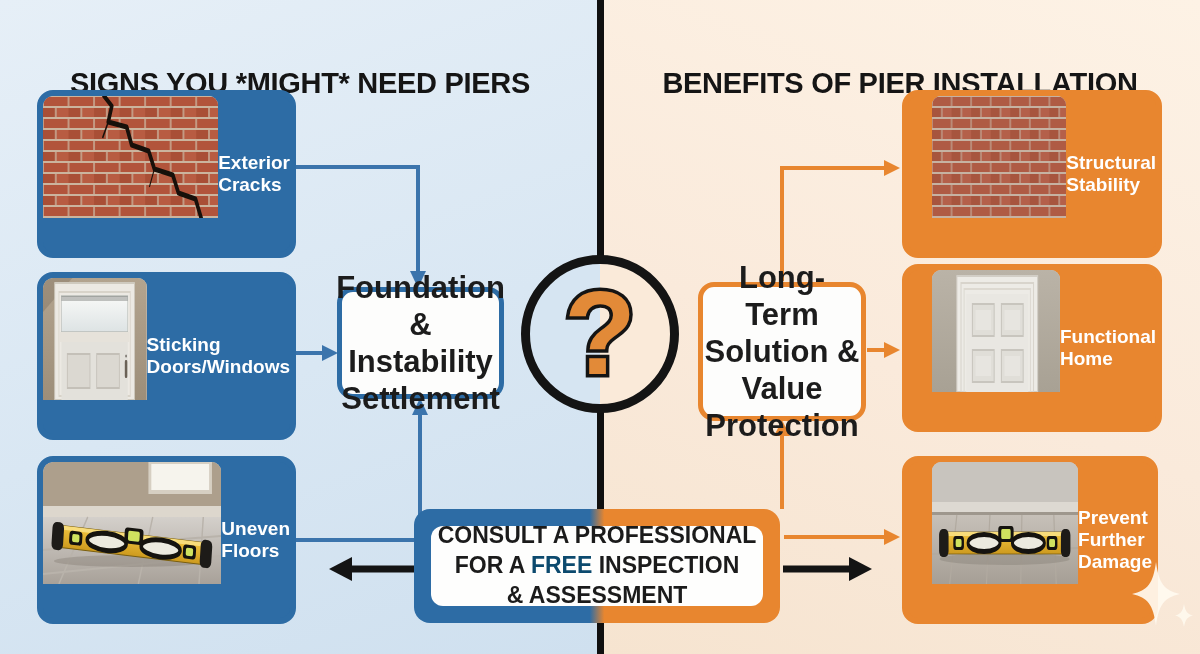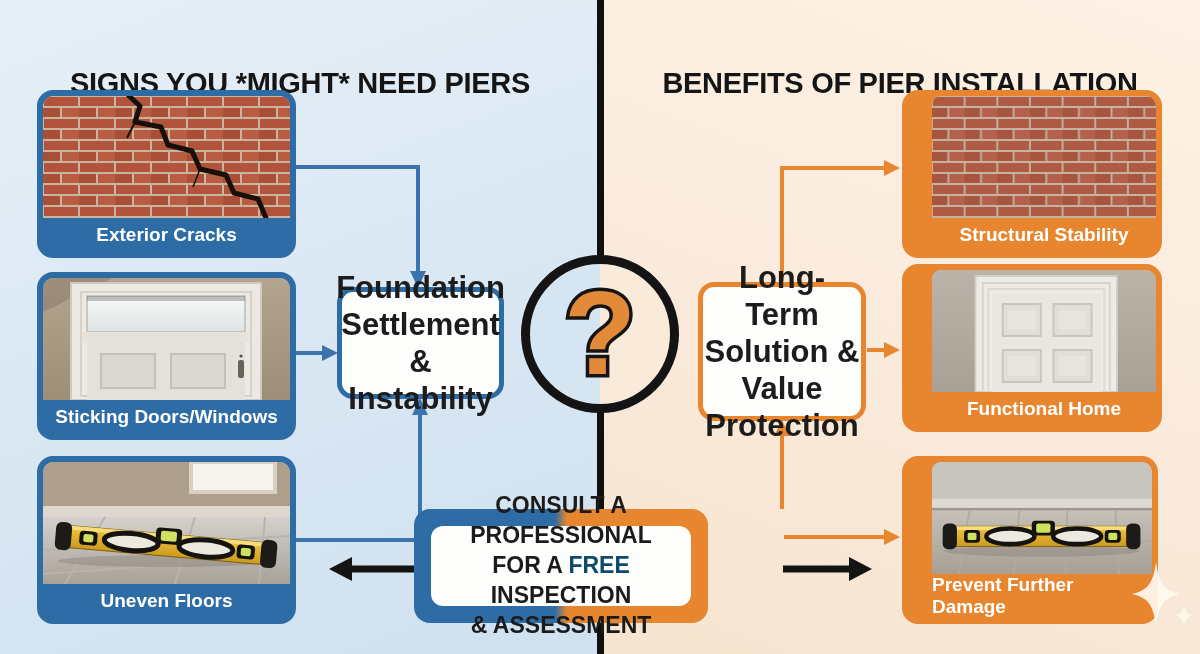--- a/index.html
+++ b/index.html
@@ -15,21 +15,21 @@
 
   .panel-title{
     position:absolute; top:33px; width:600px; text-align:center;
     font-size:29px; font-weight:bold; letter-spacing:-0.3px; color:#151515; z-index:3;margin-top:34px;
   }
   .panel-title.left{ left:0; }
   .panel-title.right{ left:600px; }
 
   .card{
     position:absolute; width:259px; height:168px; border-radius:16px;
-    display:flex; flex-direction:column; overflow:hidden; z-index:3;
+    display:flex; flex-direction:row; overflow:hidden; z-index:3;
   }
   .card.blue{ border:6px solid #2d6ca5; background:#2d6ca5; }
   .card.orange{ border:6px solid #e8862f; background:#e8862f;padding-left:24px; }
   .card-img{ height:122px; border-radius:9px 9px 0 0; overflow:hidden; position:relative; background:#ccc; }
   .card-img svg{ display:block; width:100%; height:100%; }
   .card-caption{
     flex:1; display:flex; align-items:center; justify-content:center;
     color:#ffffff; font-weight:bold; font-size:19px; letter-spacing:0;
   }
   .c-l1{ left:37px; top:90px; }  .c-l2{ left:37px; top:272px; }  .c-l3{ left:37px; top:456px;justify-content:flex-end; }
@@ -45,21 +45,21 @@
 
   .qcircle{
     position:absolute; left:521px; top:255px; width:158px; height:158px;
     border:9px solid #141414; border-radius:50%;
     background:linear-gradient(90deg,#d6e5f2 0 50%,#faead9 50% 100%);
     z-index:4; display:flex; align-items:center; justify-content:center;
   }
   .qcircle svg{ width:140px; height:140px; }
 
   .cta{
-    position:absolute; left:414px; top:509px; width:294px; height:114px;
+    position:absolute; left:414px; top:509px; width:366px; height:114px;
     border-radius:16px; padding:17px; z-index:4;
     background:linear-gradient(90deg,#2d6ca5 48%,#e8862f 52%);
   }
   .cta-inner{
     width:100%; height:100%; background:#fefefd; border-radius:12px;
     display:flex; flex-direction:column; align-items:center; justify-content:center;
     font-weight:bold; font-size:23px; line-height:1.3; color:#1b1b1b; text-align:center;
   }
   .cta-highlight{ color:#0c4a6e; }
 
@@ -274,22 +274,22 @@
         <rect x="117" y="67" width="16" height="10" rx="2" fill="#cfe25f"></rect>
         <rect x="194" y="74" width="18" height="14" rx="4" fill="#14120e"></rect>
         <rect x="198" y="77" width="10" height="8" rx="2" fill="#cfe25f"></rect>
       </svg>
     </div>
     <div class="card-caption">Prevent Further Damage</div>
   </div>
 
   <div class="node blue">
     <span>Foundation</span>
+    <span>&amp; Instability</span>
     <span>Settlement</span>
-    <span>&amp; Instability</span>
   </div>
 
   <div class="node orange">
     <span>Long-Term</span>
     <span>Solution &amp;</span>
     <span>Value</span>
     <span>Protection</span>
   </div>
 
   <div class="qcircle">

